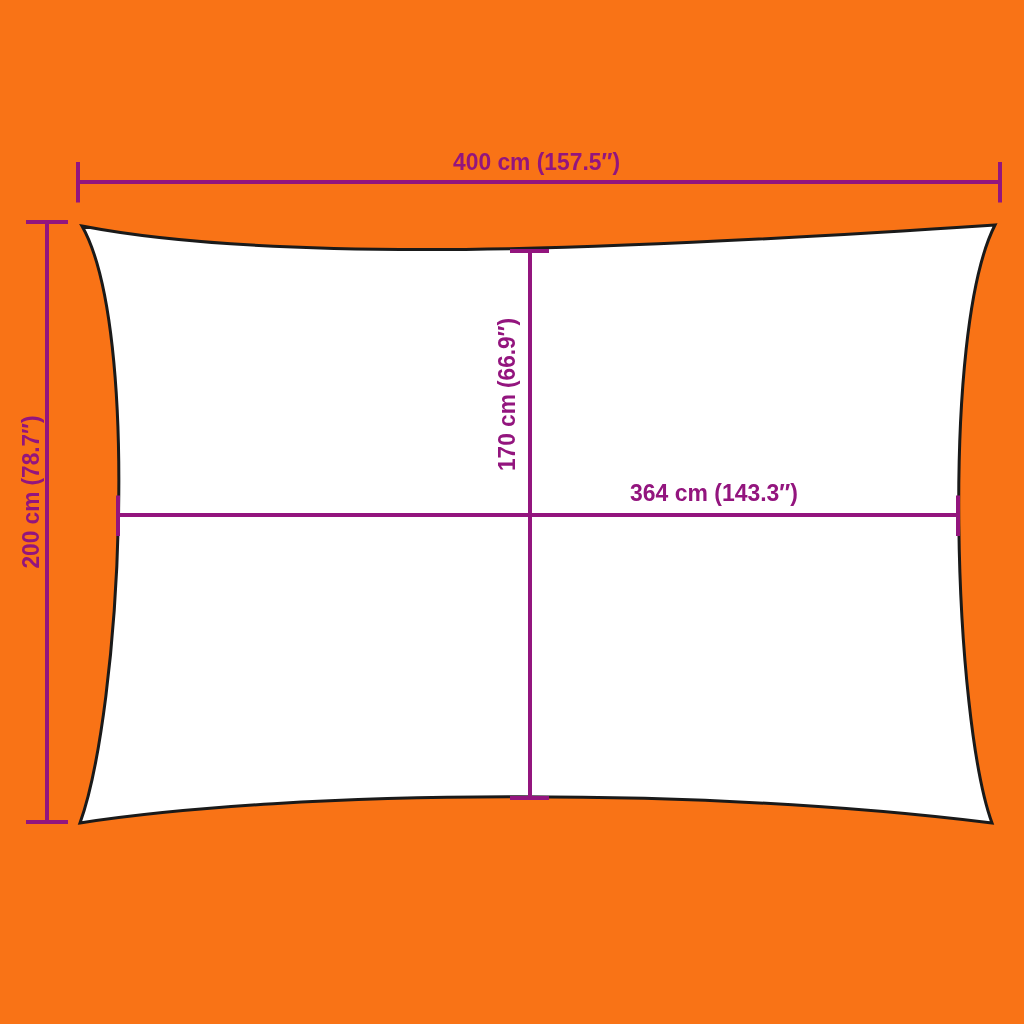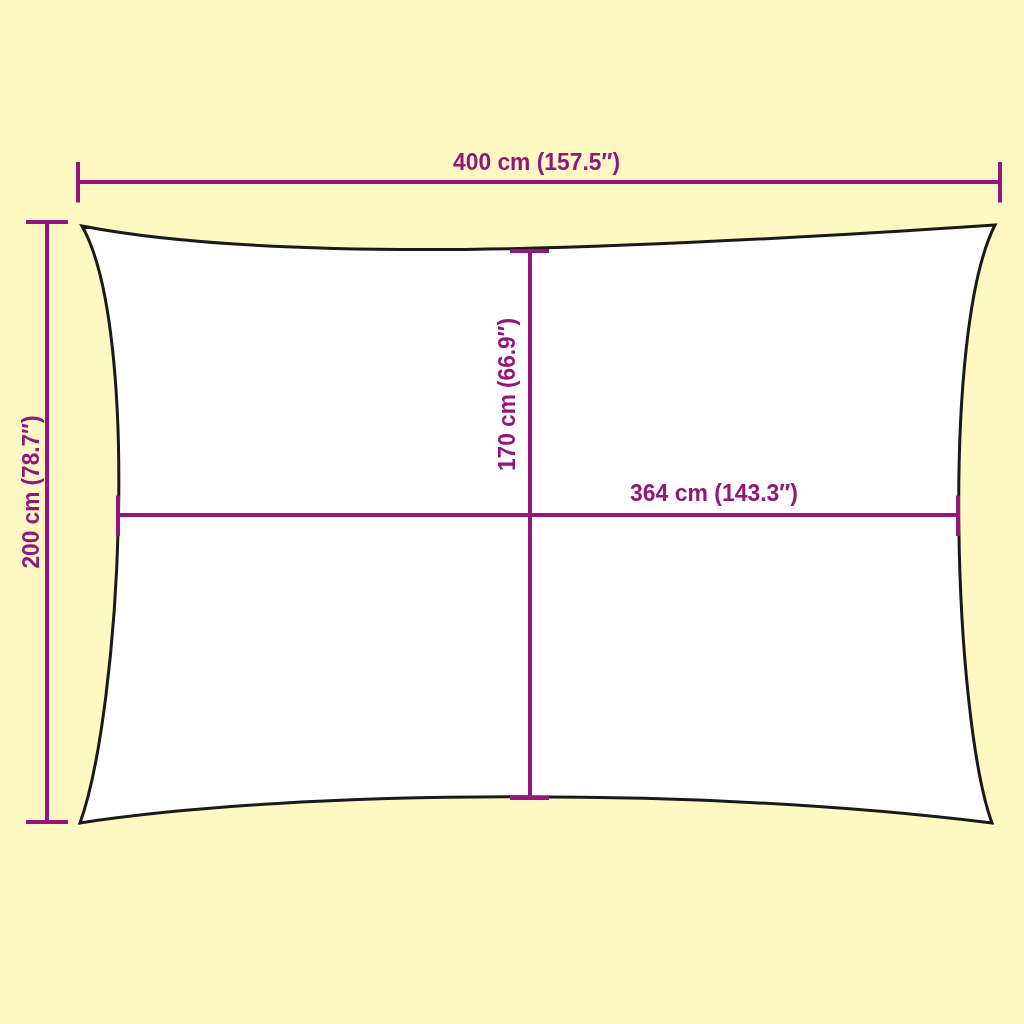--- a/index.html
+++ b/index.html
@@ -1,16 +1,16 @@
 <!DOCTYPE html>
 <html><head>
 <meta charset="utf-8">
 <style>
   html,body{margin:0;padding:0;background:#ffffff;}
-  .wrap{position:relative;width:1024px;height:1024px;overflow:hidden;background:#fef9c3;
+  .wrap{position:relative;width:1024px;height:1024px;overflow:hidden;background:#f97316;
         font-family:"Liberation Sans",sans-serif;}
   svg{position:absolute;left:0;top:0;}
   text{font-family:"Liberation Sans",sans-serif;font-weight:bold;fill:#93157e;}
 </style>
 </head>
 <body>
 <div class="wrap">
 <svg width="1024" height="1024" viewBox="0 0 1024 1024">
 
   <path d="M 82,226 C 300.2,268.2 700.6,244.5 995,225 C 940.3,332.3 954.3,720.1 992,823 C 700.3,786.8 298,789.4 80,823 C 120.8,710 140.9,329.4 82,226 Z" fill="#ffffff" stroke="#1a1a1a" stroke-width="3" stroke-linejoin="miter"></path>

